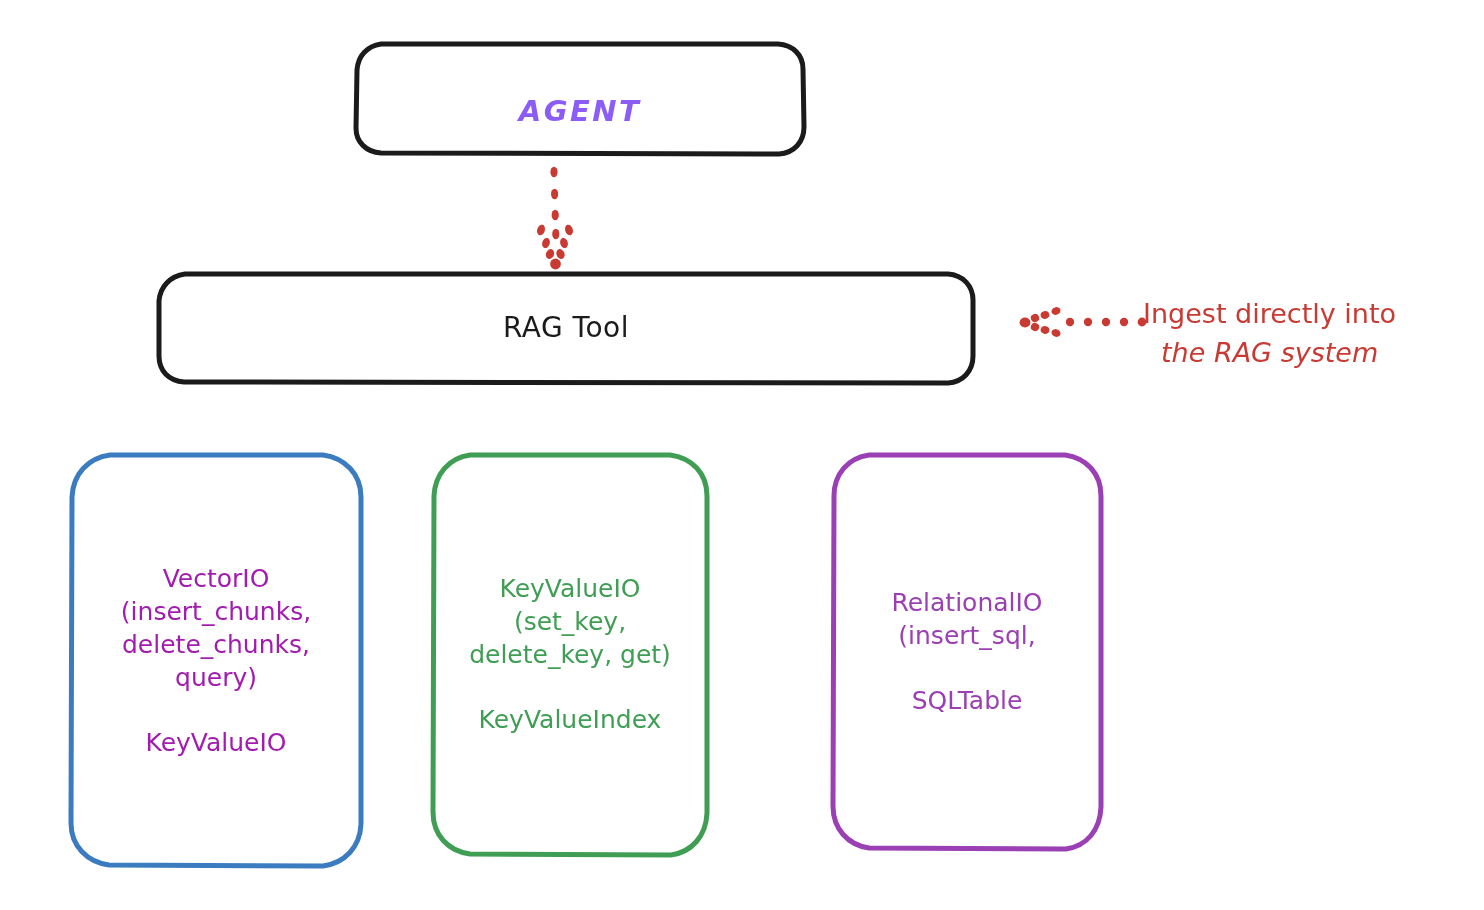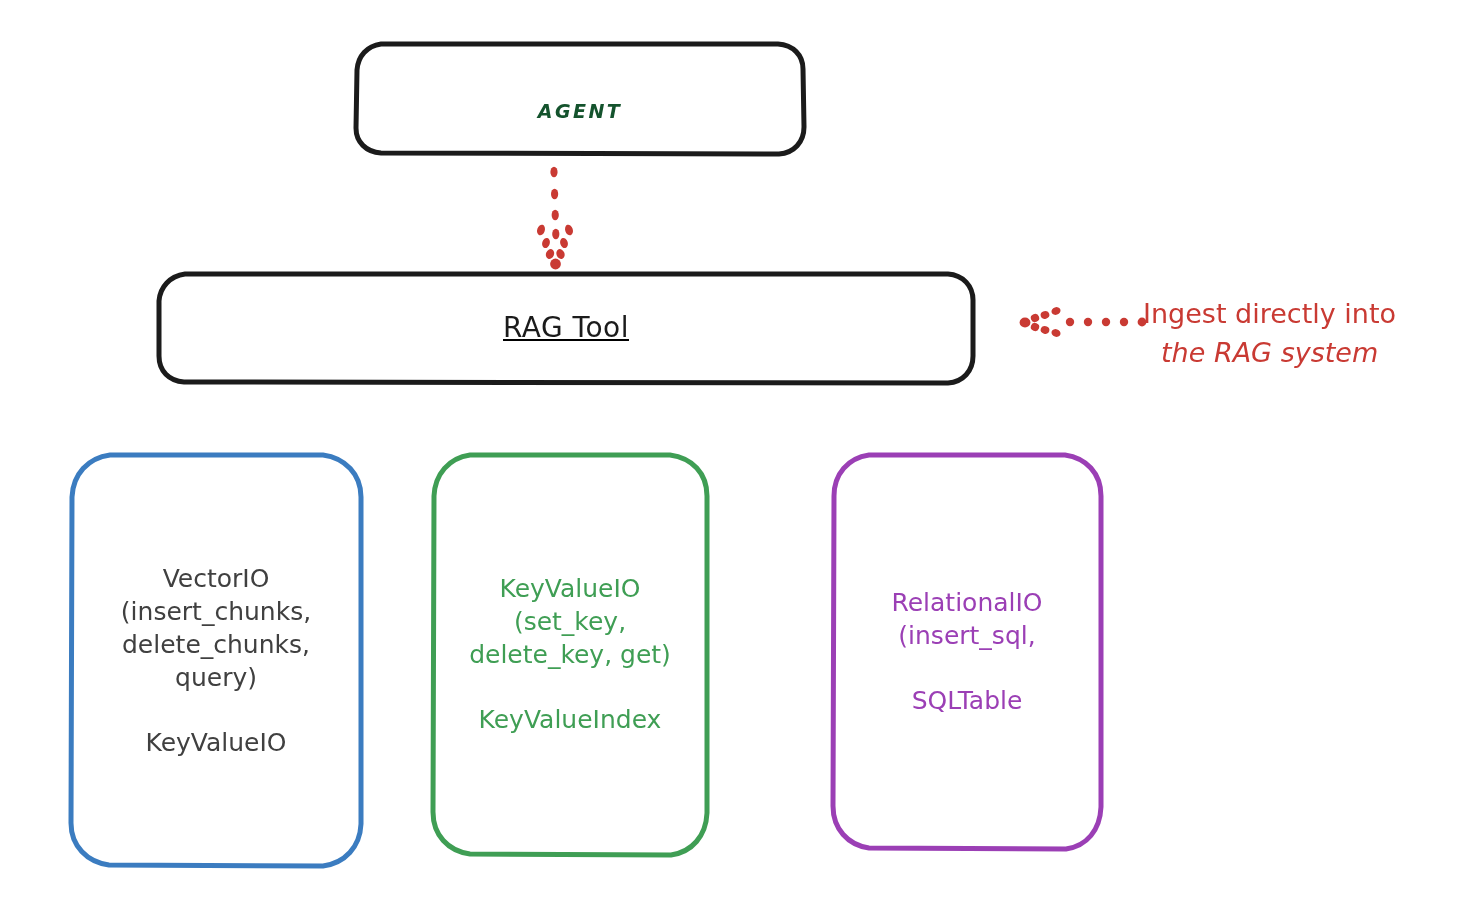--- a/index.html
+++ b/index.html
@@ -49,33 +49,32 @@
   #agent-node {
     left: 353px;
     top: 40px;
     width: 454px;
     height: 116px;
   }
   #agent-node .title {
     font-family: "DejaVu Sans", sans-serif;
     font-style: italic;
     font-weight: 700;
-    font-size: 19px;
+    font-size: 29px;
     letter-spacing: 2.5px;
-    color: #14532d;
+    color: #8b5cf6;
     margin-top: 26px;
   }
 
   
   #rag-tool-node {
     left: 155px;
     top: 270px;
     width: 822px;
     height: 115px;
-    text-decoration: underline;
   }
   #rag-tool-node .title {
     font-family: "DejaVu Sans", sans-serif;
     font-size: 28px;
     color: #1b1b1b;
     letter-spacing: 0.5px;
   }
 
   
   .api-node .api-title,
@@ -88,21 +87,21 @@
   }
   .api-node .api-index {
     margin-top: 32px;
   }
 
   #vector-io-node {
     left: 66px;
     top: 450px;
     width: 300px;
     height: 420px;
-    color: #404040;
+    color: #a21caf;
   }
   #key-value-io-node {
     left: 428px;
     top: 450px;
     width: 284px;
     height: 408px;
     color: #3f9e54;
   }
   #relational-io-node {
     left: 828px;

